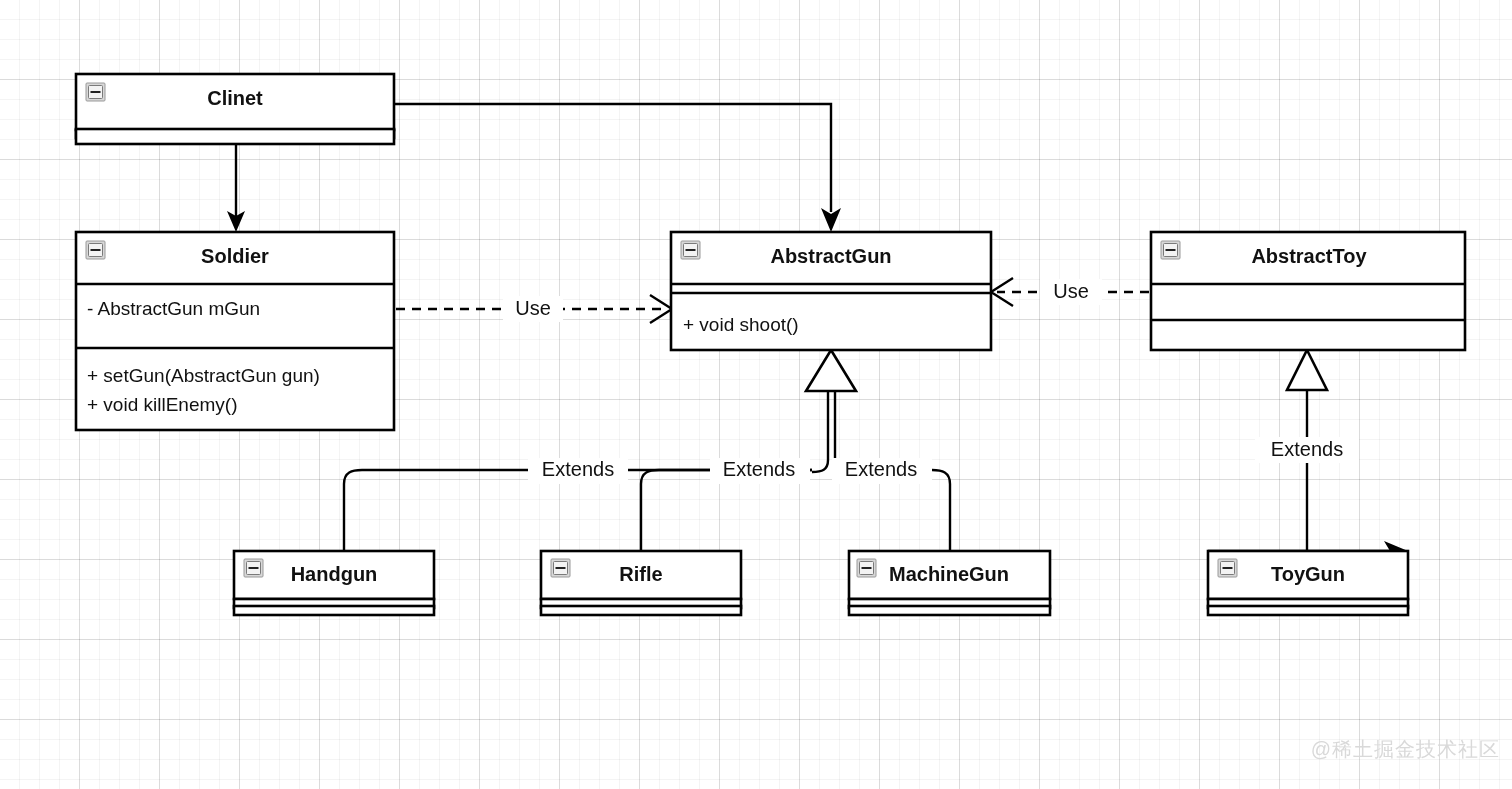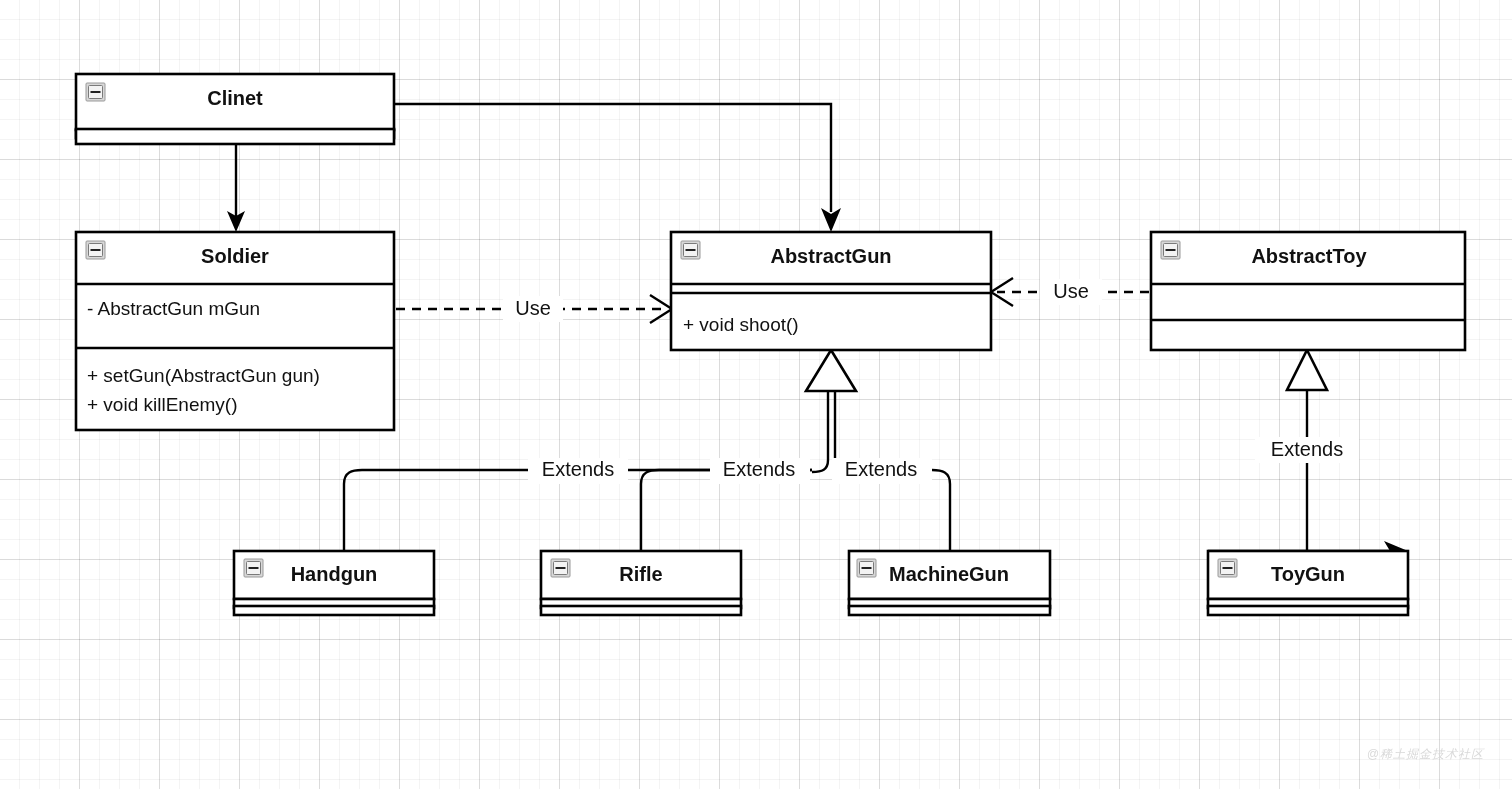--- a/index.html
+++ b/index.html
@@ -91,29 +91,28 @@
     fill: #f3f3f3;
     stroke: #7a7a7a;
     stroke-width: 1;
   }
   .collapse-icon-minus {
     stroke: #222222;
     stroke-width: 2;
   }
   .watermark {
     position: absolute;
-    right: 28px;
+    right: 12px;
     bottom: 26px;
     color: #d9d9d9;
-    font-size: 12px;
+    font-size: 20px;
     font-family: "Liberation Sans", sans-serif;
     letter-spacing: 1px;
     user-select: none;
     white-space: nowrap;
-    font-style: italic;
   }
 </style>
 </head>
 <body>
 
 <div id="canvas">
 
   <svg id="diagram" viewBox="0 0 1512 789" xmlns="http://www.w3.org/2000/svg">
 
     <defs>

